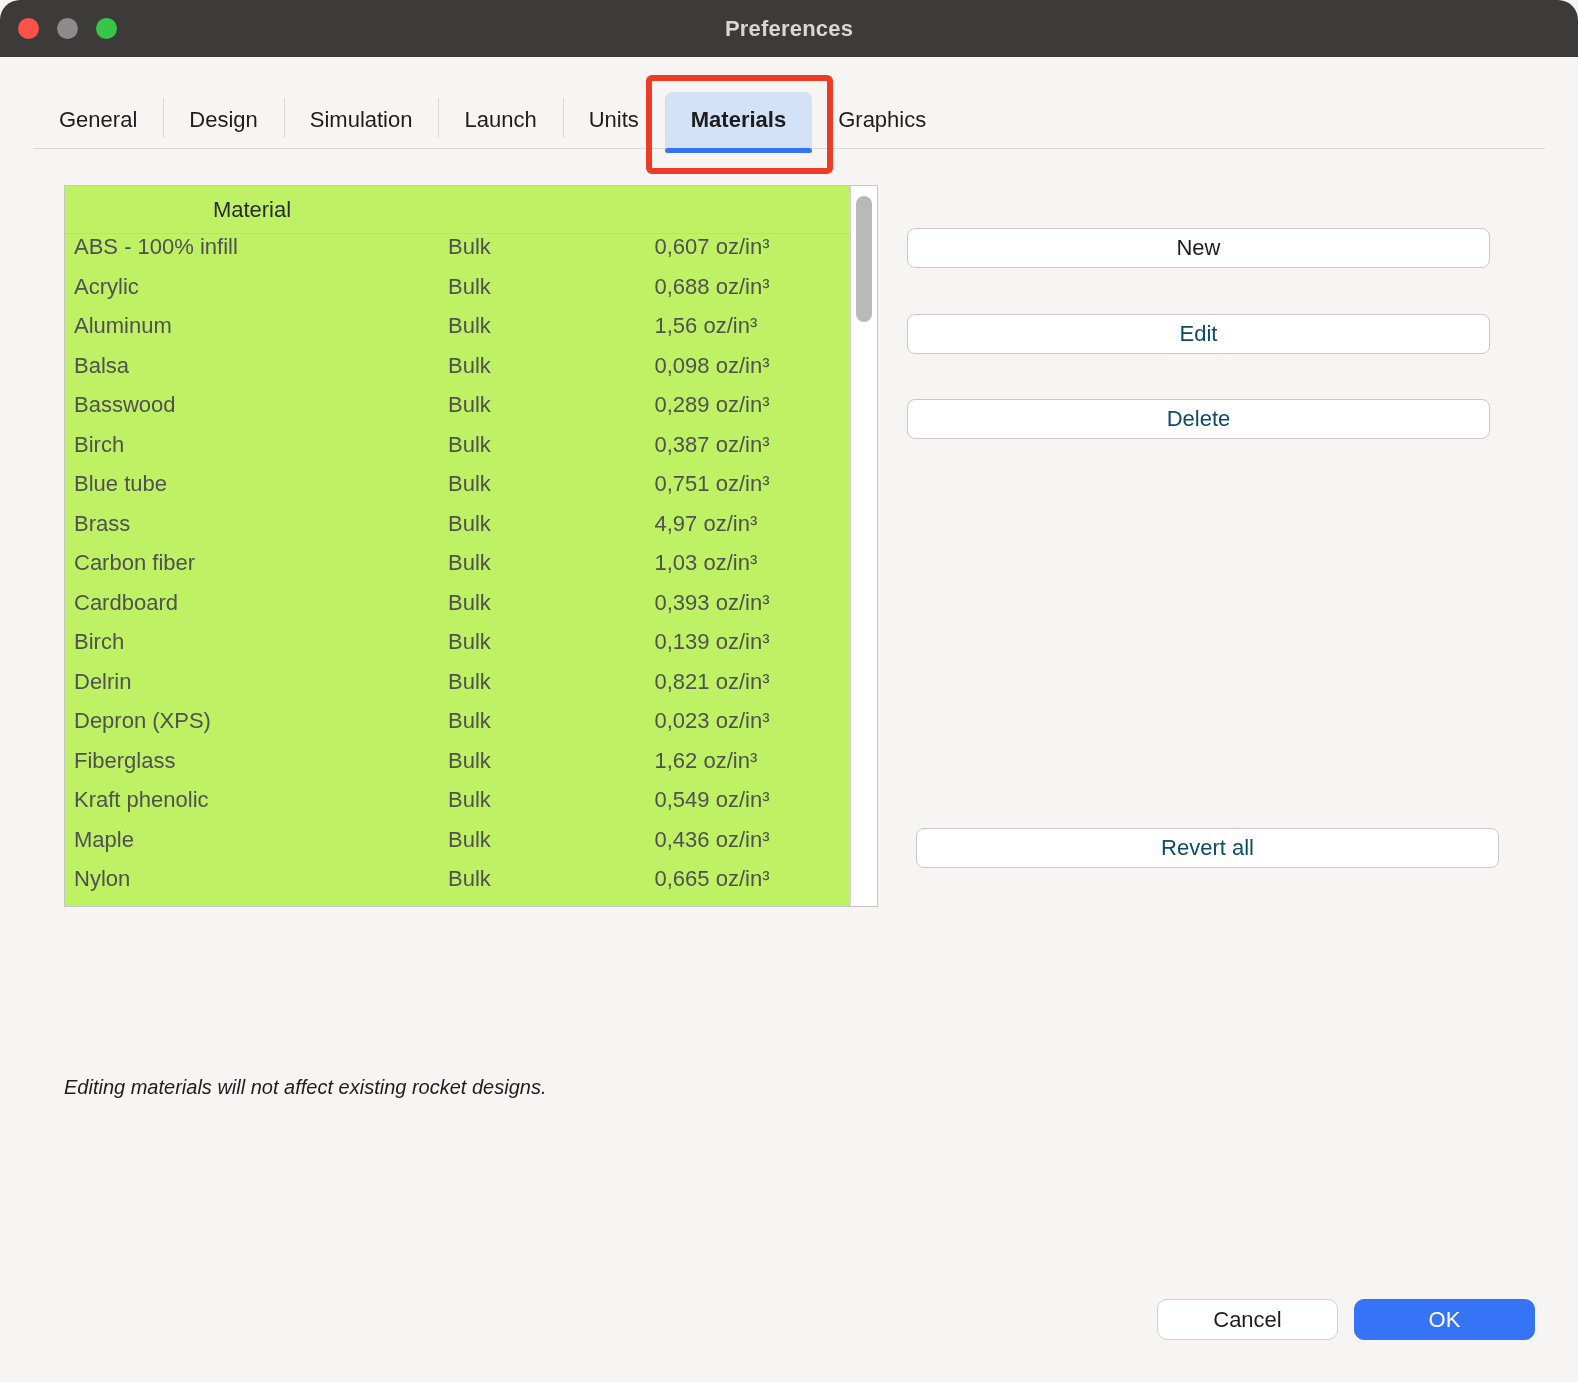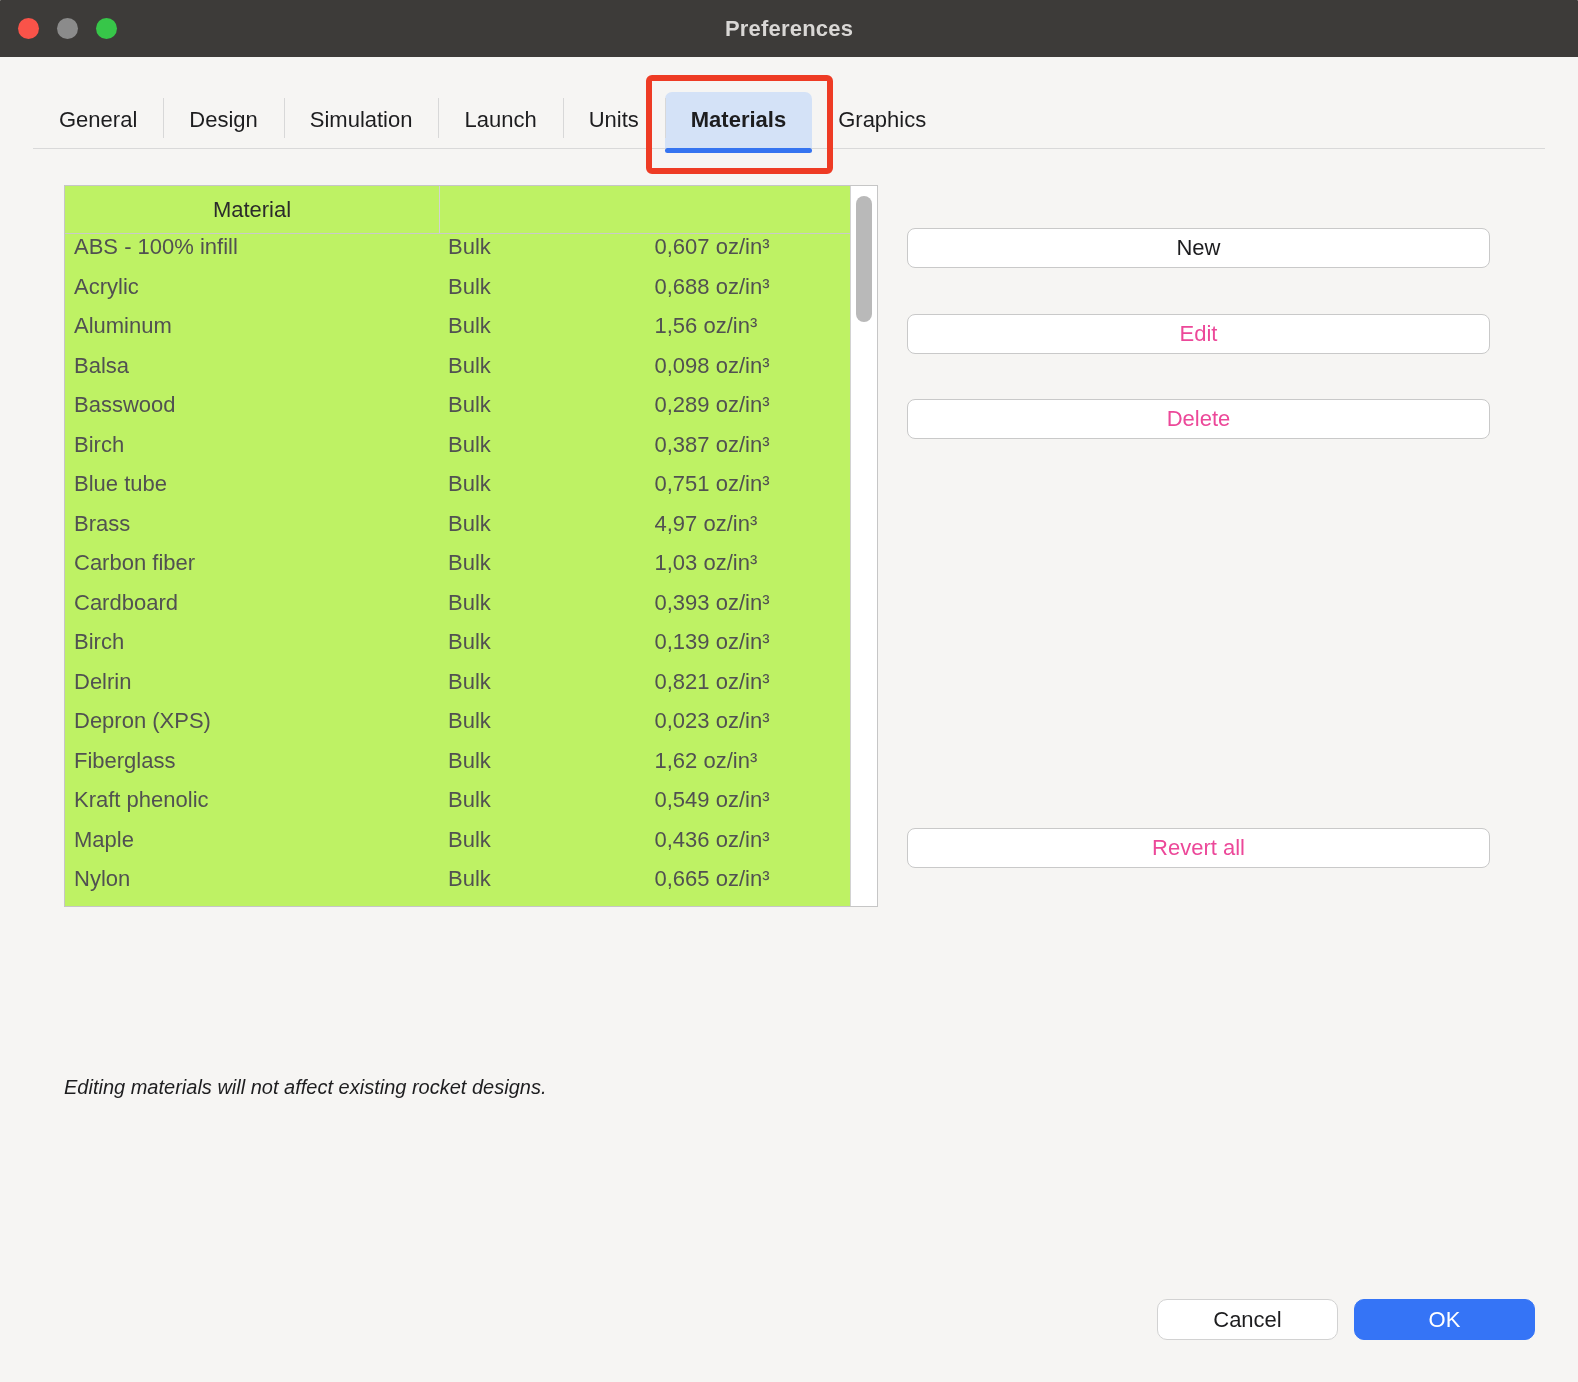--- a/index.html
+++ b/index.html
@@ -6,21 +6,21 @@
   html, body { width: 1578px; height: 1382px; }
   body {
     font-family: "Liberation Sans", sans-serif;
     background: #f6f5f3;
     position: relative;
     overflow: hidden;
   }
   .window {
     position: absolute; inset: 0;
     background: #f6f5f3;
-    border-radius: 1px;
+    border-radius: 20px;
     overflow: hidden;
   }
   
   .titlebar {
     position: absolute; left: 0; top: 0; right: 0; height: 57px;
     background: #3d3b39;
     display: flex; align-items: center; justify-content: center;
   }
   .traffic-lights {
     position: absolute; left: 18px; top: 0; height: 57px;
@@ -100,25 +100,25 @@
     background: #b9b9b9; border-radius: 8px;
   }
   
   .side-btn {
     position: absolute; left: 907px; width: 583px; height: 40px;
     background: #ffffff; border: 1px solid #c9c9c9; border-radius: 8px;
     font-family: "Liberation Sans", sans-serif;
     font-size: 22px; color: #1d1d1f;
     display: flex; align-items: center; justify-content: center;
   }
-  .side-btn.disabled { color: #ec4899; }
+  .side-btn.disabled { color: #0c4a6e; }
   #btn-new    { top: 228px; }
   #btn-edit   { top: 314px; }
   #btn-delete { top: 399px; }
-  #btn-revert { top: 828px; }
+  #btn-revert { top: 828px; margin-left: 9px; }
   
   .note {
     position: absolute; left: 64px; top: 1076px;
     font-size: 20px; font-style: italic; color: #1d1d1f;
   }
   
   .footer-btn {
     position: absolute; top: 1299px; height: 41px;
     border-radius: 10px; font-size: 22px;
     font-family: "Liberation Sans", sans-serif;

